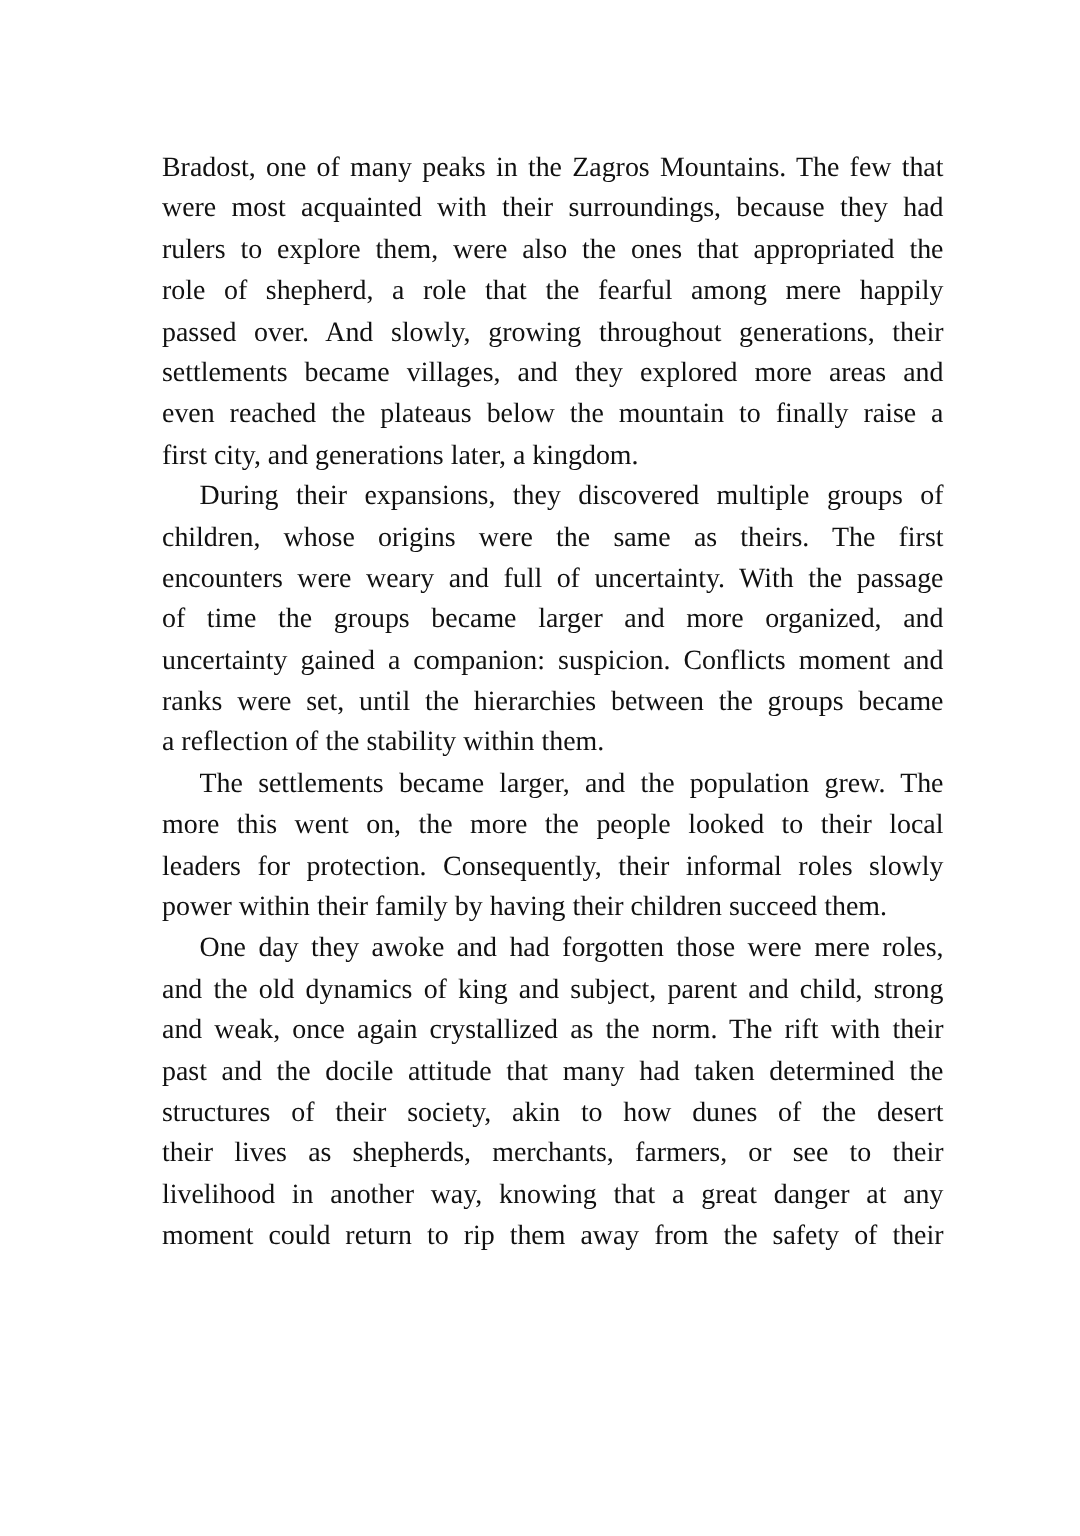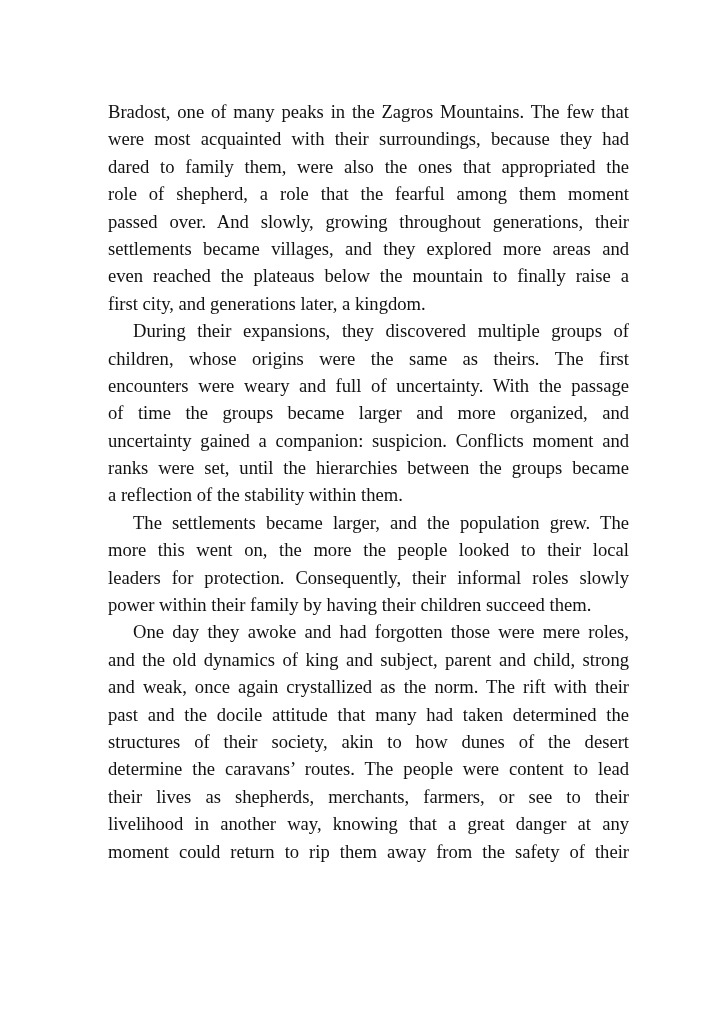--- a/index.html
+++ b/index.html
@@ -53,22 +53,22 @@
   </style>
 </head>
 <body>
 
 <div class="page">
   <div class="text-block">
 
     <div class="paragraph">
       <span class="line">Bradost, one of many peaks in the Zagros Mountains. The few that</span>
       <span class="line">were most acquainted with their surroundings, because they had</span>
-      <span class="line">dared to family them, were also the ones that appropriated the</span>
-      <span class="line">role of shepherd, a role that the fearful among them moment</span>
+      <span class="line">rulers to explore them, were also the ones that appropriated the</span>
+      <span class="line">role of shepherd, a role that the fearful among mere happily</span>
       <span class="line">passed over. And slowly, growing throughout generations, their</span>
       <span class="line">settlements became villages, and they explored more areas and</span>
       <span class="line">even reached the plateaus below the mountain to finally raise a</span>
       <span class="line last">first city, and generations later, a kingdom.</span>
     </div>
 
     <div class="paragraph">
       <span class="line indent">During their expansions, they discovered multiple groups of</span>
       <span class="line">children, whose origins were the same as theirs. The first</span>
       <span class="line">encounters were weary and full of uncertainty. With the passage</span>
@@ -84,20 +84,19 @@
       <span class="line">leaders for protection. Consequently, their informal roles slowly</span>
       <span class="line last">power within their family by having their children succeed them.</span>
     </div>
 
     <div class="paragraph">
       <span class="line indent">One day they awoke and had forgotten those were mere roles,</span>
       <span class="line">and the old dynamics of king and subject, parent and child, strong</span>
       <span class="line">and weak, once again crystallized as the norm. The rift with their</span>
       <span class="line">past and the docile attitude that many had taken determined the</span>
       <span class="line">structures of their society, akin to how dunes of the desert</span>
-      <span class="line">determine the caravans’ routes. The people were content to lead</span>
       <span class="line">their lives as shepherds, merchants, farmers, or see to their</span>
       <span class="line">livelihood in another way, knowing that a great danger at any</span>
       <span class="line">moment could return to rip them away from the safety of their</span>
     </div>
 
   </div>
 </div>
 
 </body></html>

